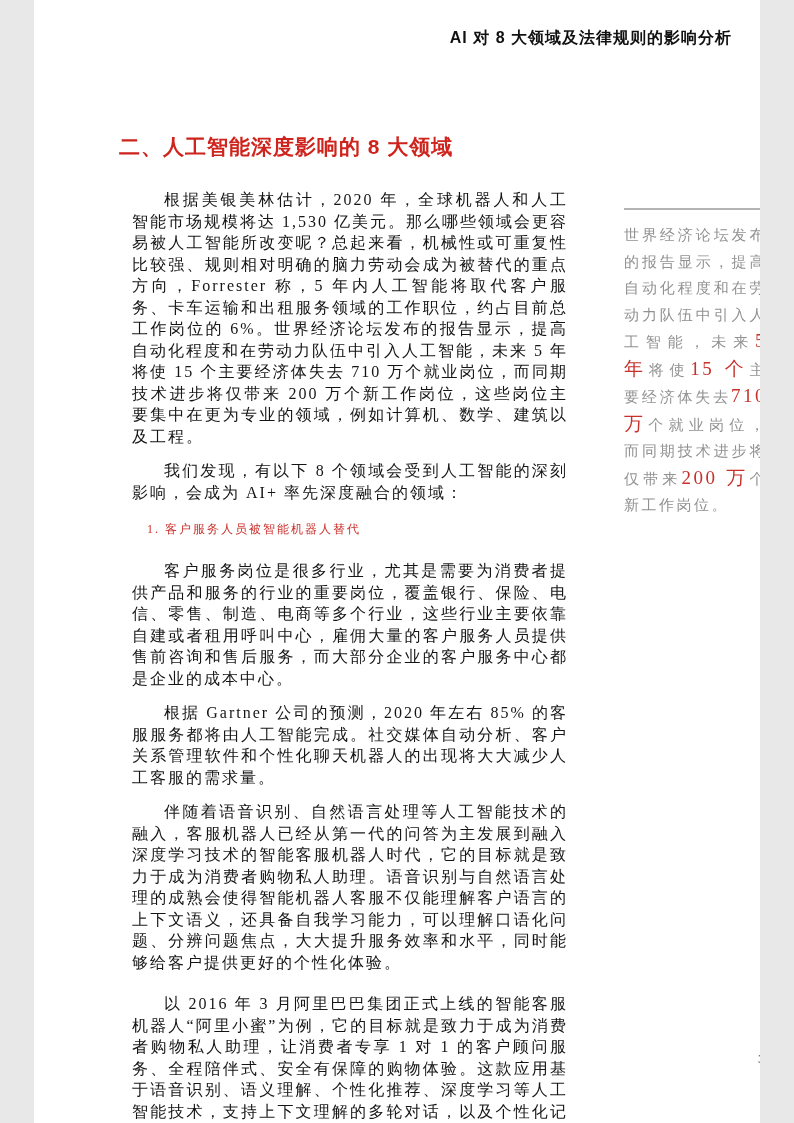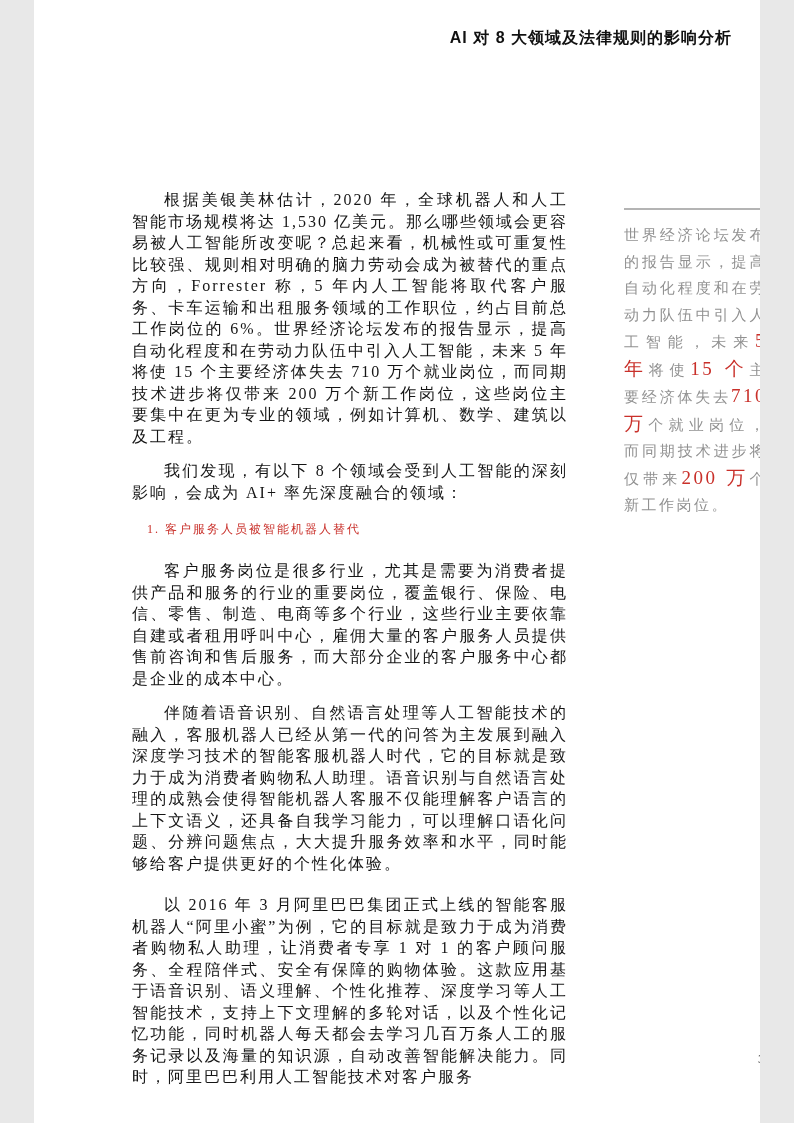--- a/index.html
+++ b/index.html
@@ -71,26 +71,28 @@
     font-size:13px;color:#3f3f3f;letter-spacing:0;
   }
 </style>
 </head>
 <body>
 
 <div class="page">
 
   <div class="header">AI 对 8 大领域及法律规则的影响分析</div>
 
+  <h1 class="section-heading">二、人工智能深度影响的 8 大领域</h1>
 
   <div class="body-col">
     <p>根据美银美林估计，2020 年，全球机器人和人工智能市场规模将达 1,530 亿美元。那么哪些领域会更容易被人工智能所改变呢？总起来看，机械性或可重复性比较强、规则相对明确的脑力劳动会成为被替代的重点方向，Forrester 称，5 年内人工智能将取代客户服务、卡车运输和出租服务领域的工作职位，约占目前总工作岗位的 6%。世界经济论坛发布的报告显示，提高自动化程度和在劳动力队伍中引入人工智能，未来 5 年将使 15 个主要经济体失去 710 万个就业岗位，而同期技术进步将仅带来 200 万个新工作岗位，这些岗位主要集中在更为专业的领域，例如计算机、数学、建筑以及工程。</p>
     <p>我们发现，有以下 8 个领域会受到人工智能的深刻影响，会成为 AI+ 率先深度融合的领域：</p>
     <h2 class="sub-heading">1. 客户服务人员被智能机器人替代</h2>
     <p>客户服务岗位是很多行业，尤其是需要为消费者提供产品和服务的行业的重要岗位，覆盖银行、保险、电信、零售、制造、电商等多个行业，这些行业主要依靠自建或者租用呼叫中心，雇佣大量的客户服务人员提供售前咨询和售后服务，而大部分企业的客户服务中心都是企业的成本中心。</p>
+    <p class="mt-sm">根据 Gartner 公司的预测，2020 年左右 85% 的客服服务都将由人工智能完成。社交媒体自动分析、客户关系管理软件和个性化聊天机器人的出现将大大减少人工客服的需求量。</p>
     <p>伴随着语音识别、自然语言处理等人工智能技术的融入，客服机器人已经从第一代的问答为主发展到融入深度学习技术的智能客服机器人时代，它的目标就是致力于成为消费者购物私人助理。语音识别与自然语言处理的成熟会使得智能机器人客服不仅能理解客户语言的上下文语义，还具备自我学习能力，可以理解口语化问题、分辨问题焦点，大大提升服务效率和水平，同时能够给客户提供更好的个性化体验。</p>
     <p class="mt-md">以 2016 年 3 月阿里巴巴集团正式上线的智能客服机器人“阿里小蜜”为例，它的目标就是致力于成为消费者购物私人助理，让消费者专享 1 对 1 的客户顾问服务、全程陪伴式、安全有保障的购物体验。这款应用基于语音识别、语义理解、个性化推荐、深度学习等人工智能技术，支持上下文理解的多轮对话，以及个性化记忆功能，同时机器人每天都会去学习几百万条人工的服务记录以及海量的知识源，自动改善智能解决能力。同时，阿里巴巴利用人工智能技术对客户服务</p>
   </div>
 
   <aside class="sidebar">
     <span>世界经济论坛发布的报告显示，提高自动化程度和在劳动力队伍中引入人工智能，未来</span><span class="red">5 年</span><span>将使</span><span class="red">15 个</span><span>主要经济体失去</span><span class="red">710 万</span><span>个就业岗位，而同期技术进步将仅带来</span><span class="red">200 万</span><span>个新工作岗位。</span>
   </aside>
 
   <div class="page-number">3</div>
 

